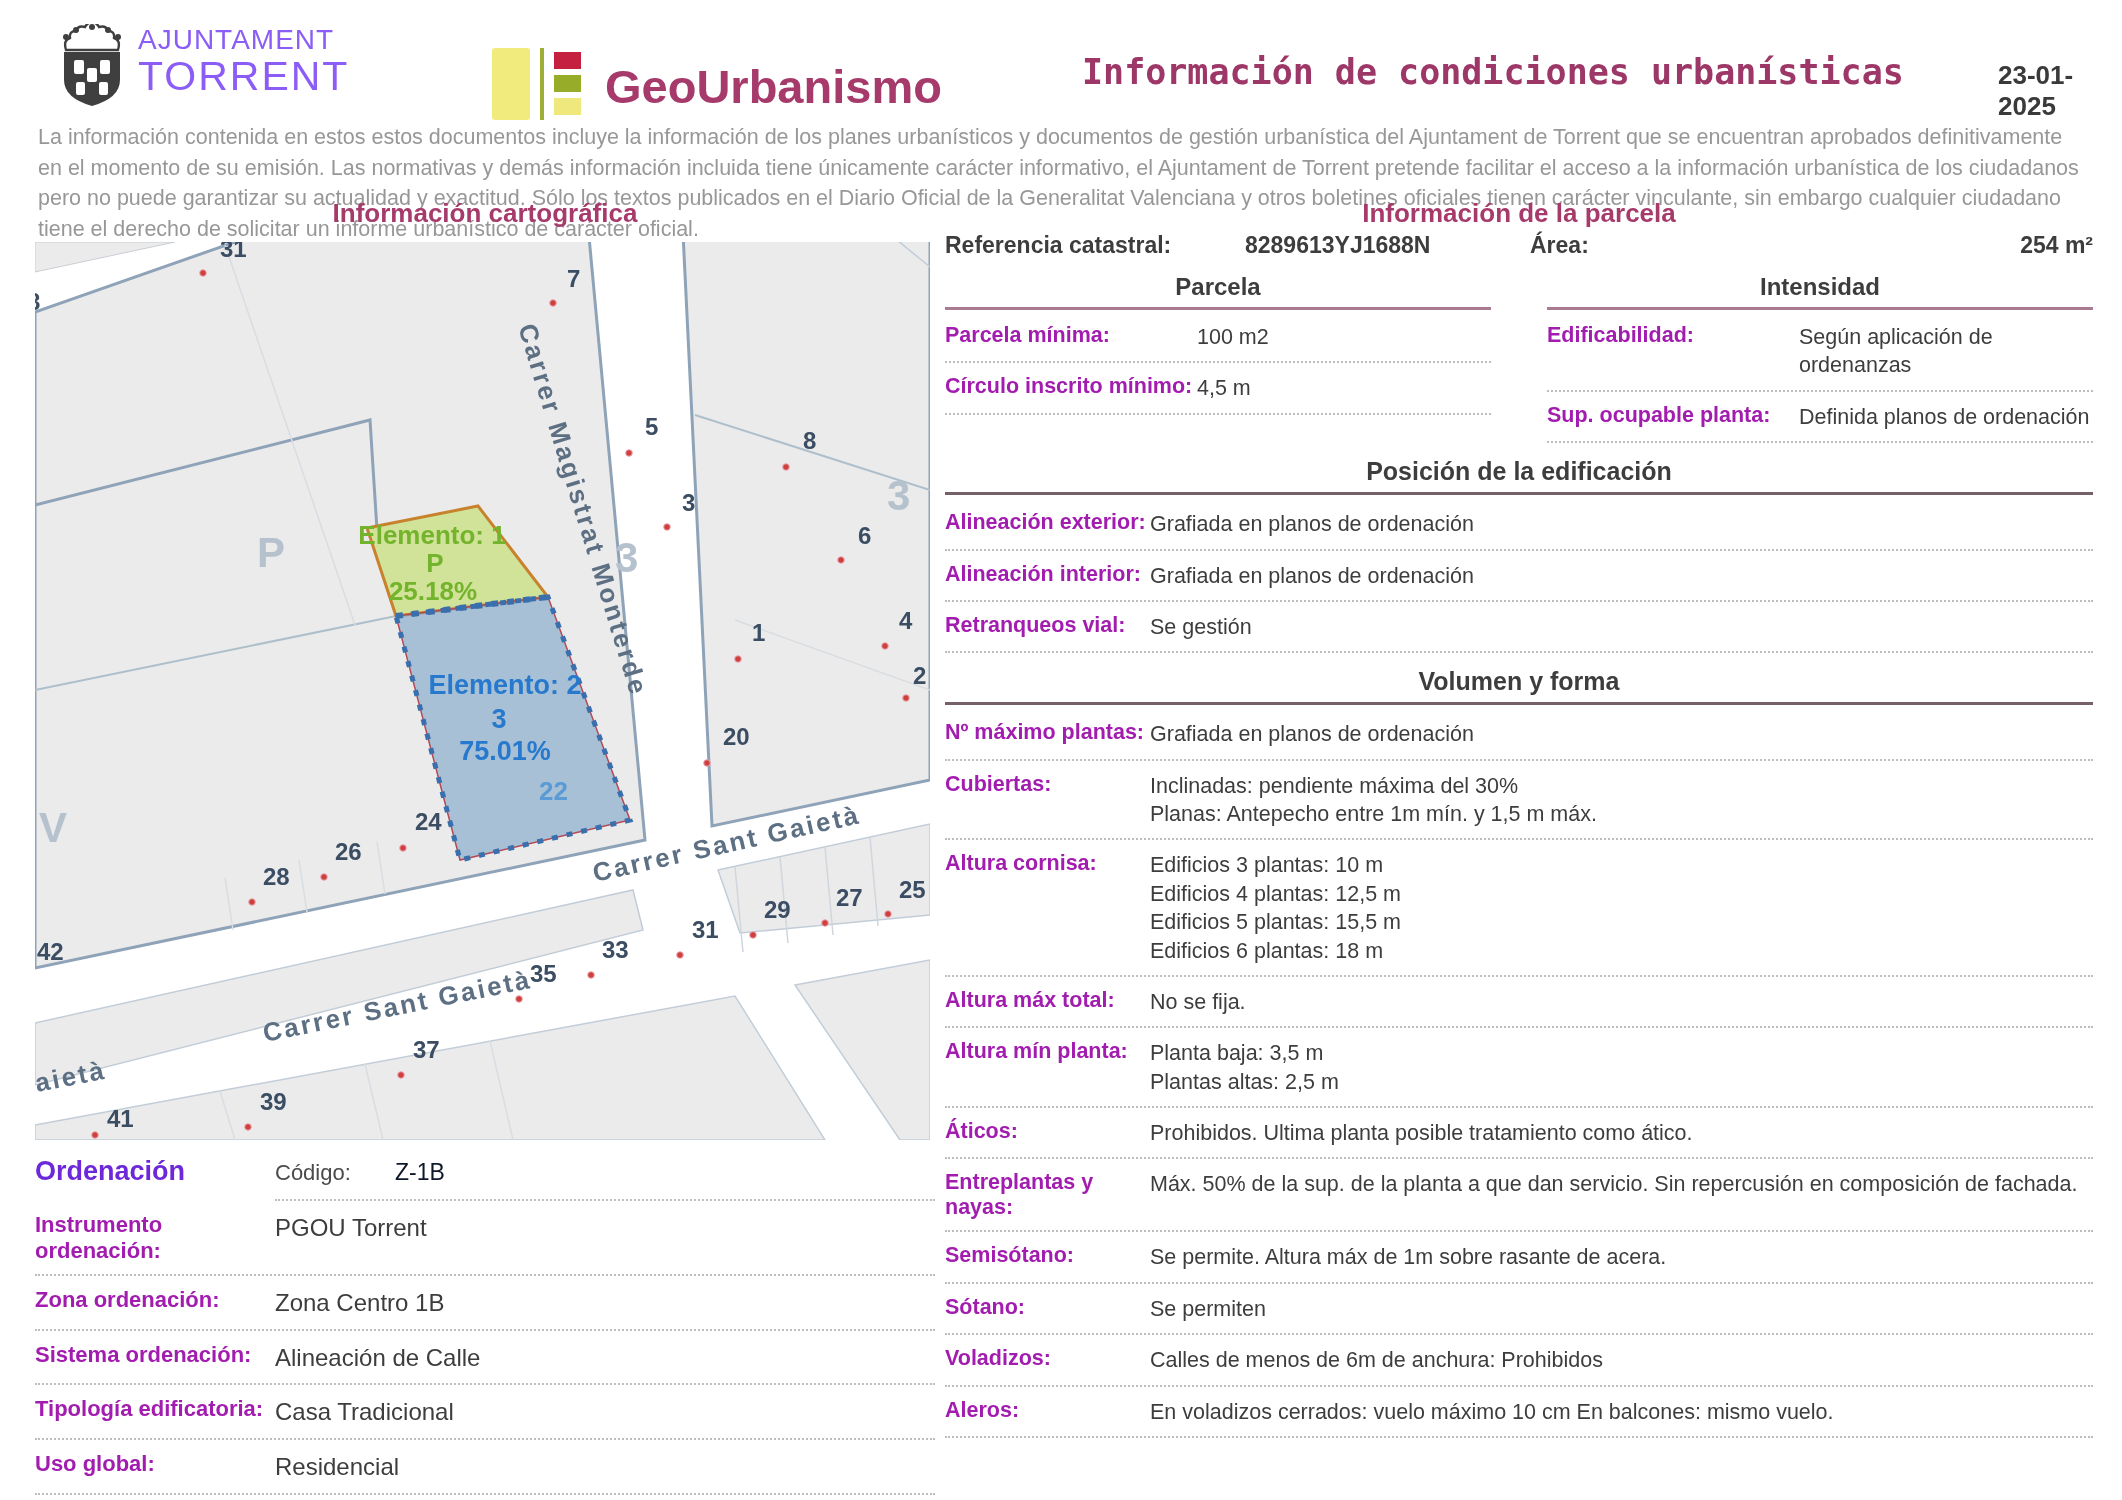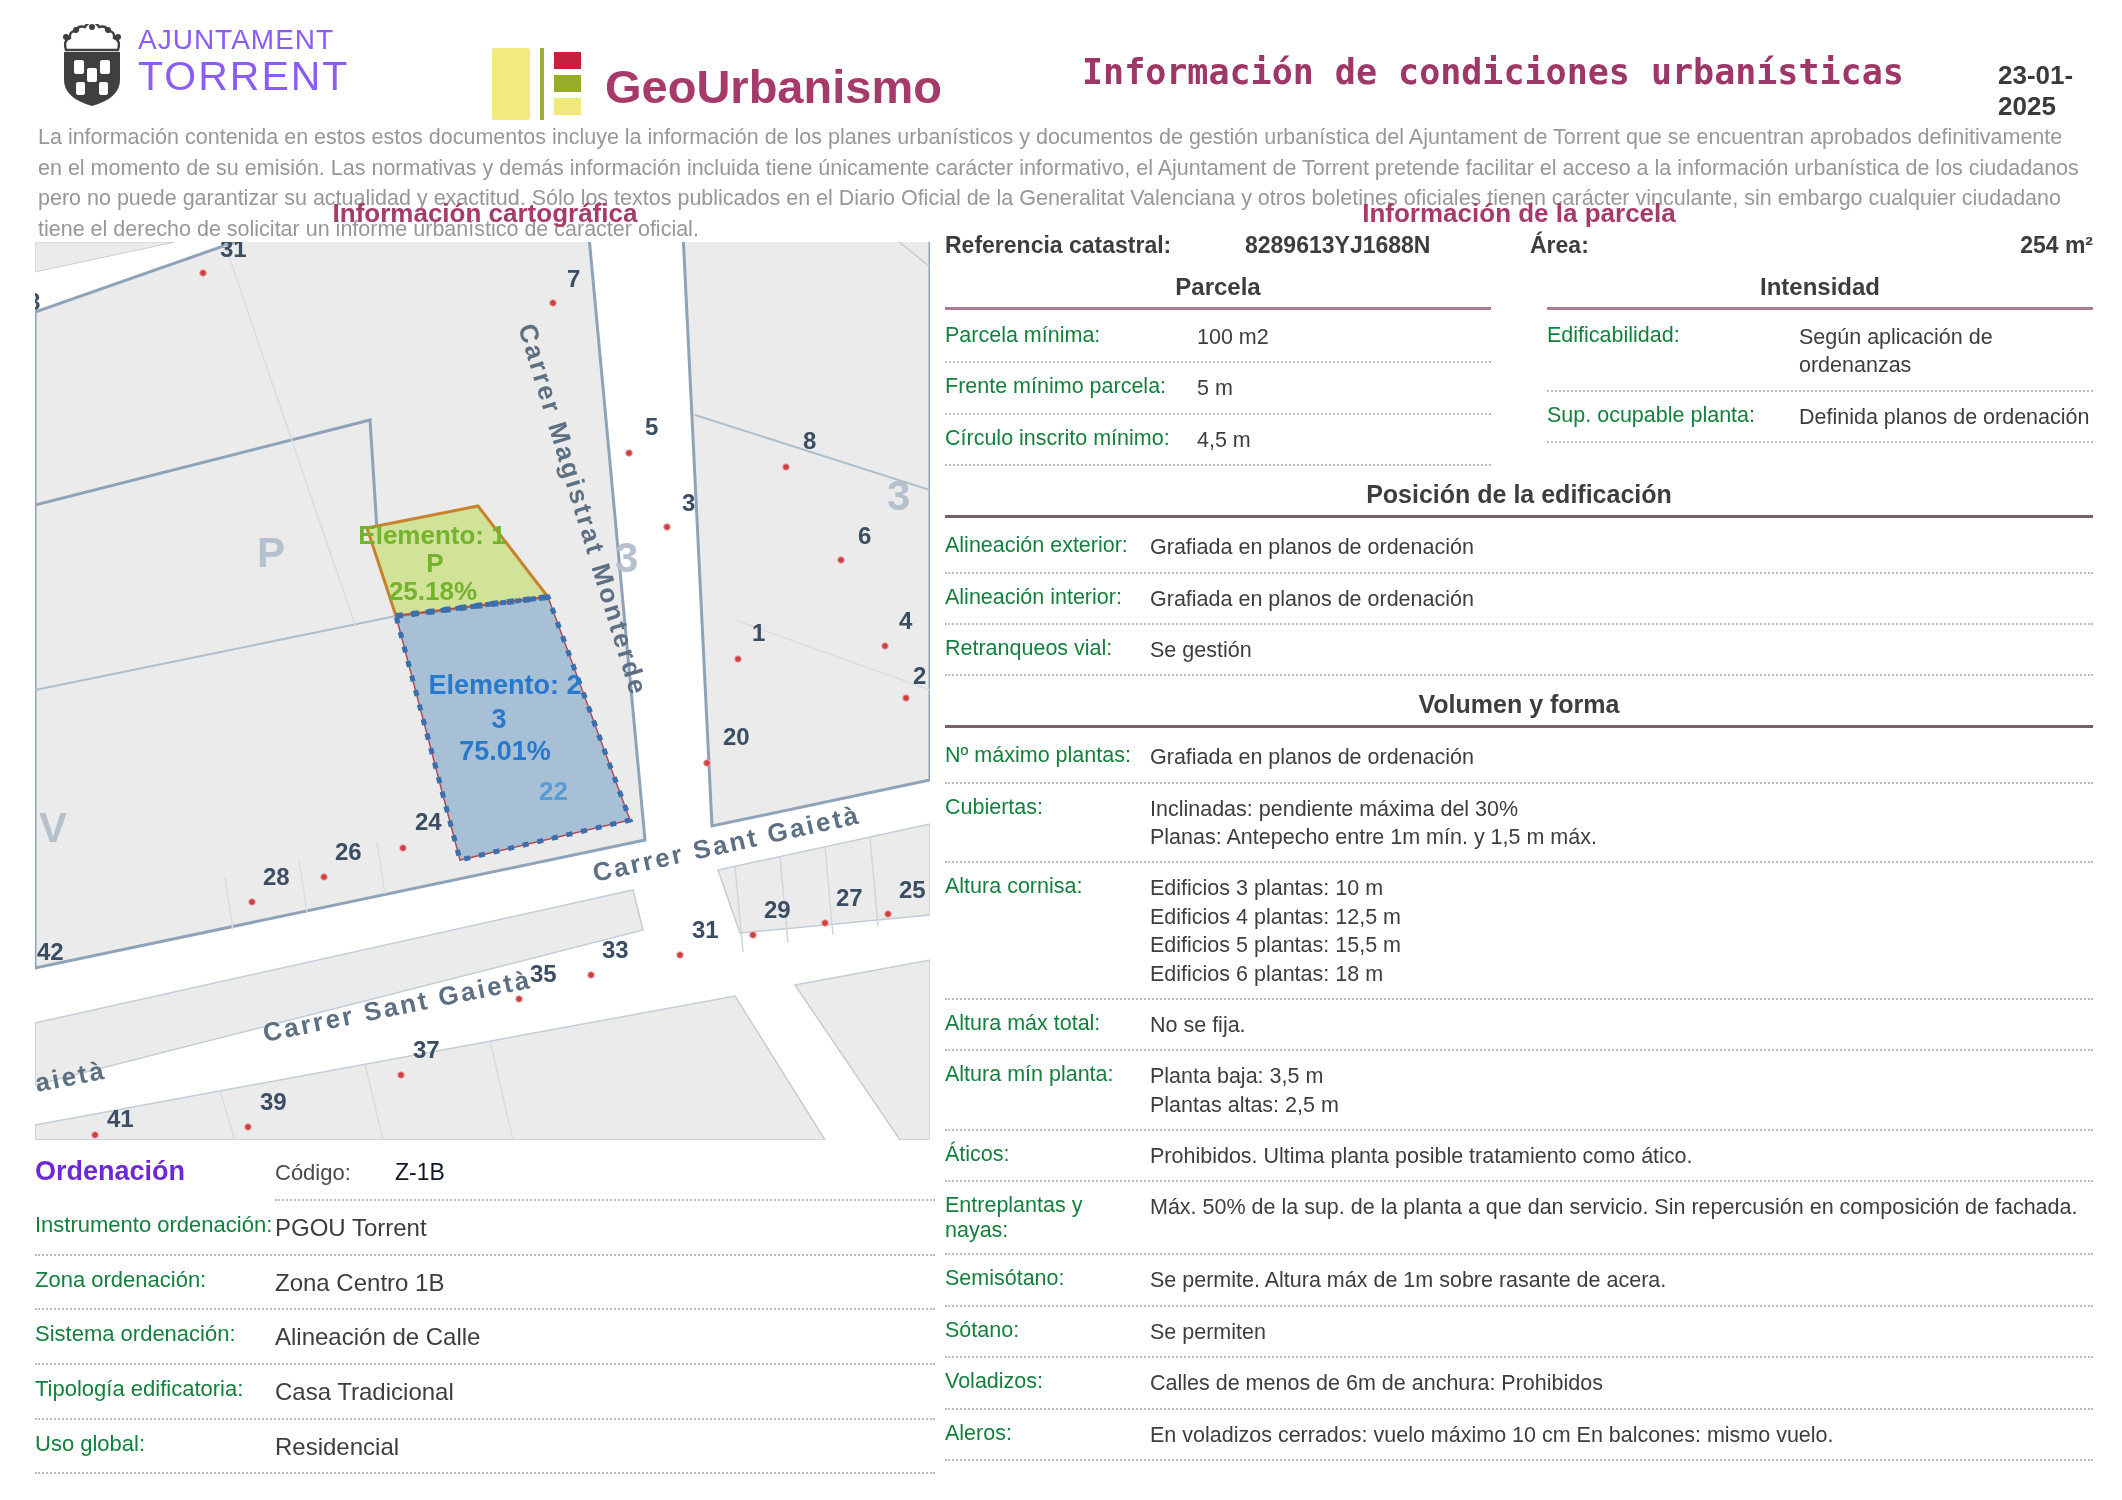--- a/index.html
+++ b/index.html
@@ -33,21 +33,21 @@
   .map-wrap{position:absolute;left:35px;top:242px;width:895px;height:898px;background:#fff;overflow:hidden;}
   .map-wrap svg{display:block;}
   .hn{font:700 24px "Liberation Sans",sans-serif;fill:#3b4d63;}
   .hn-blue{font:700 26px "Liberation Sans",sans-serif;fill:#5b9bd5;}
   .pn{font:700 42px "Liberation Sans",sans-serif;fill:#b5c2ce;}
   .street{font:700 26px "Liberation Sans",sans-serif;fill:#5d6f83;letter-spacing:2.5px;}
   .el-g{font:700 26px "Liberation Sans",sans-serif;fill:#74b32c;text-anchor:middle;}
   .el-b{font:700 27px "Liberation Sans",sans-serif;fill:#2679cc;text-anchor:middle;}
   
   .trow{display:flex;align-items:flex-start;padding:11px 0 10px 0;border-bottom:2px dotted #bdbdbd;}
-  .tlbl{font-weight:normal;font-size:21.5px;color:#15803d;flex:0 0 205px;}
+  .tlbl{font-weight:bold;font-size:21.5px;color:#a21caf;flex:0 0 205px;}
   .tval{font-size:21.5px;color:#3d3d3d;line-height:1.32;}
   
   .right-col{position:absolute;left:945px;top:228px;width:1148px;}
   .ref-row{display:flex;align-items:baseline;font-weight:bold;font-size:23px;padding:4px 0 14px 0;}
   .ref-row .rl{flex:0 0 300px;}
   .ref-row .rv{flex:0 0 285px;}
   .ref-row .al{flex:0 0 190px;}
   .ref-row .av{flex:1;text-align:right;}
   .two-col{display:flex;gap:56px;}
   .sub{flex:1;}
@@ -227,24 +227,20 @@
   <div class="two-col">
     <div class="sub">
       <h4>Parcela</h4>
       <div class="headline"></div>
       <div id="parcela-rows">
           <div class="trow">
             <div class="tlbl">Parcela mínima:</div>
             <div class="tval">100 m2</div>
           </div>
           <div class="trow">
-            <div class="tlbl">Frente mínimo parcela:</div>
-            <div class="tval">5 m</div>
-          </div>
-          <div class="trow">
             <div class="tlbl">Círculo inscrito mínimo:</div>
             <div class="tval">4,5 m</div>
           </div>
         </div>
     </div>
     <div class="sub">
       <h4>Intensidad</h4>
       <div class="headline"></div>
       <div id="intens-rows">
           <div class="trow">

